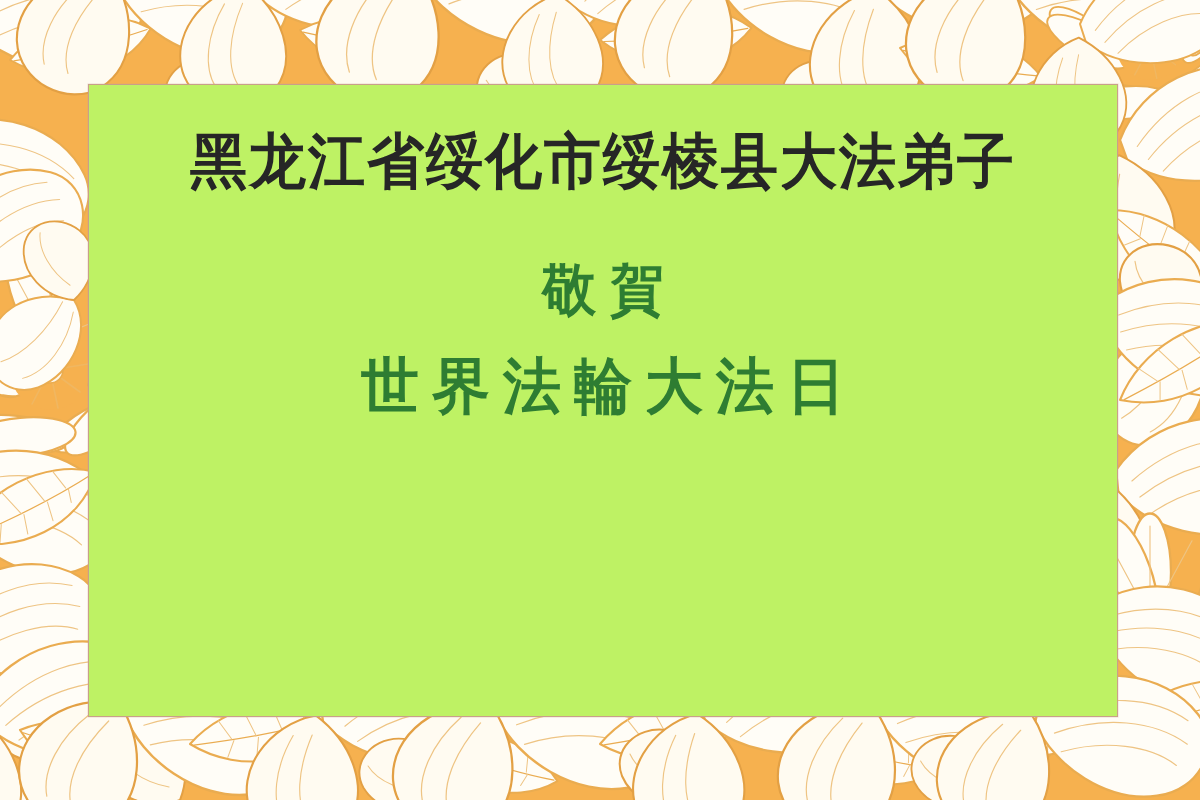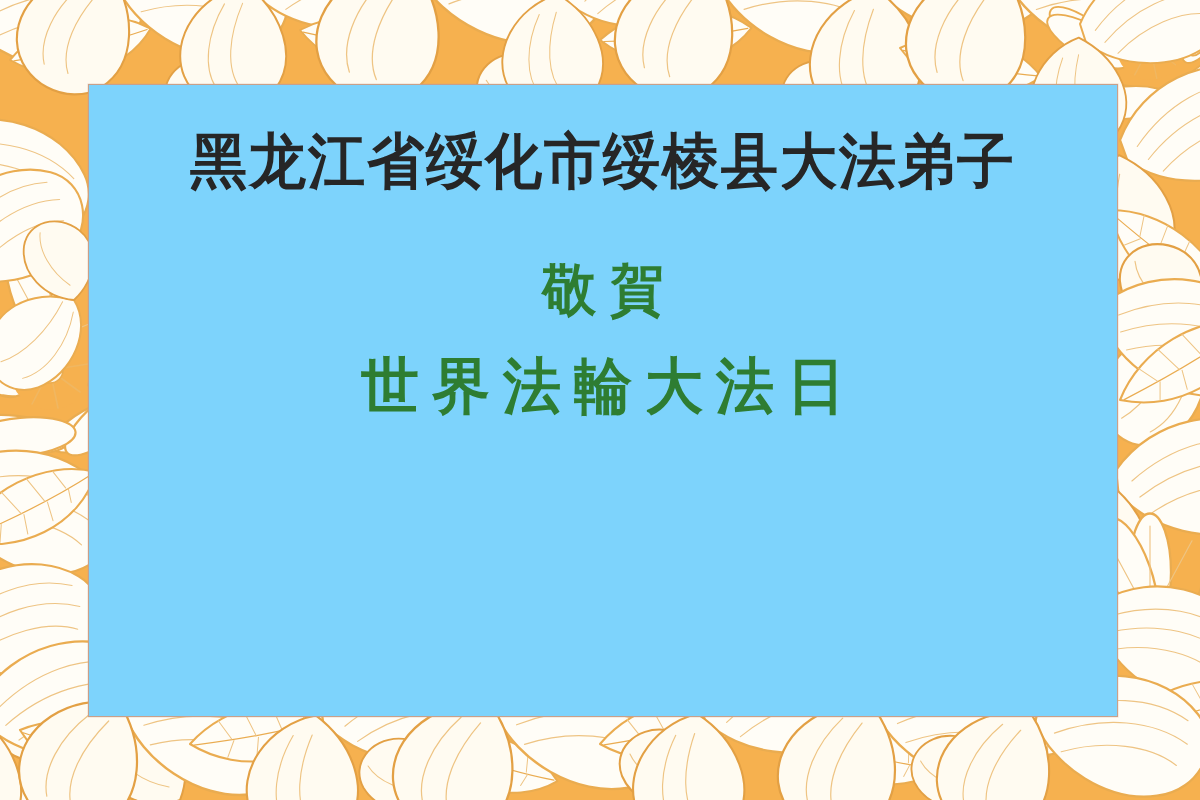--- a/index.html
+++ b/index.html
@@ -37,21 +37,21 @@
     height: 800px;
   }
 
   
   #inner-card {
     position: absolute;
     left: 88px;
     top: 84px;
     width: 1030px;
     height: 633px;
-    background: #7dd3fc;
+    background: #bef264;
     border: 1.5px solid #C9A08A;
     box-shadow: 0 0 0 0.5px rgba(201,160,138,0.35);
     z-index: 5;
   }
 
   #card-text-block {
     position: absolute;
     left: 0;
     top: 0;
     width: 100%;

